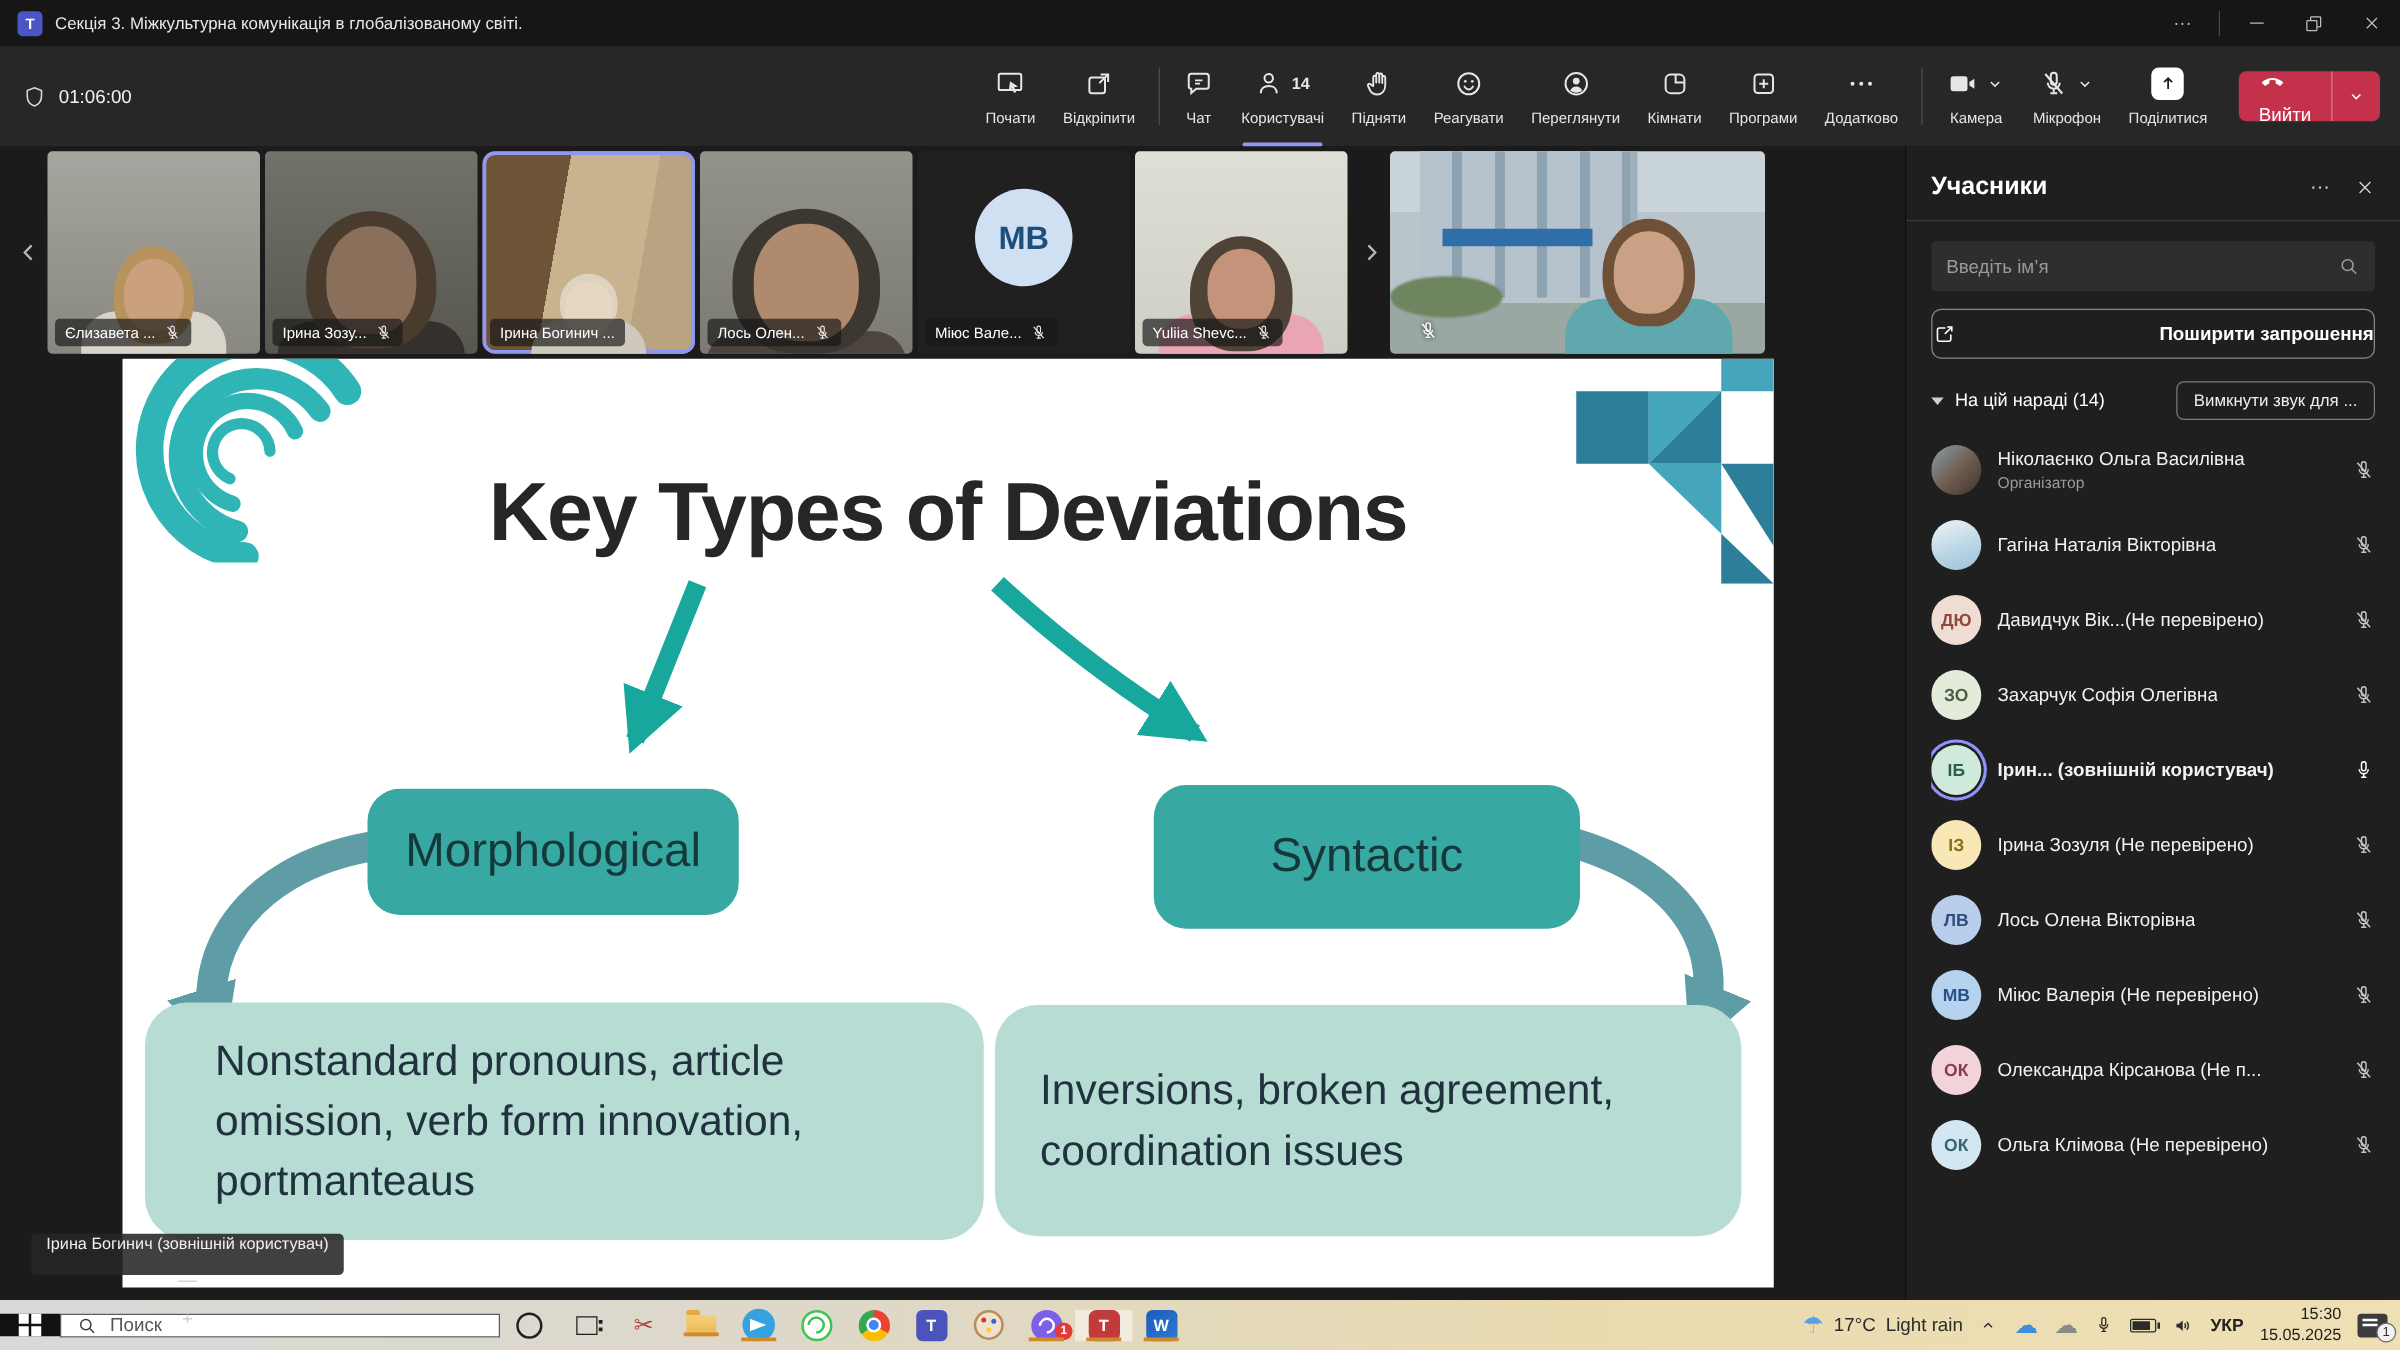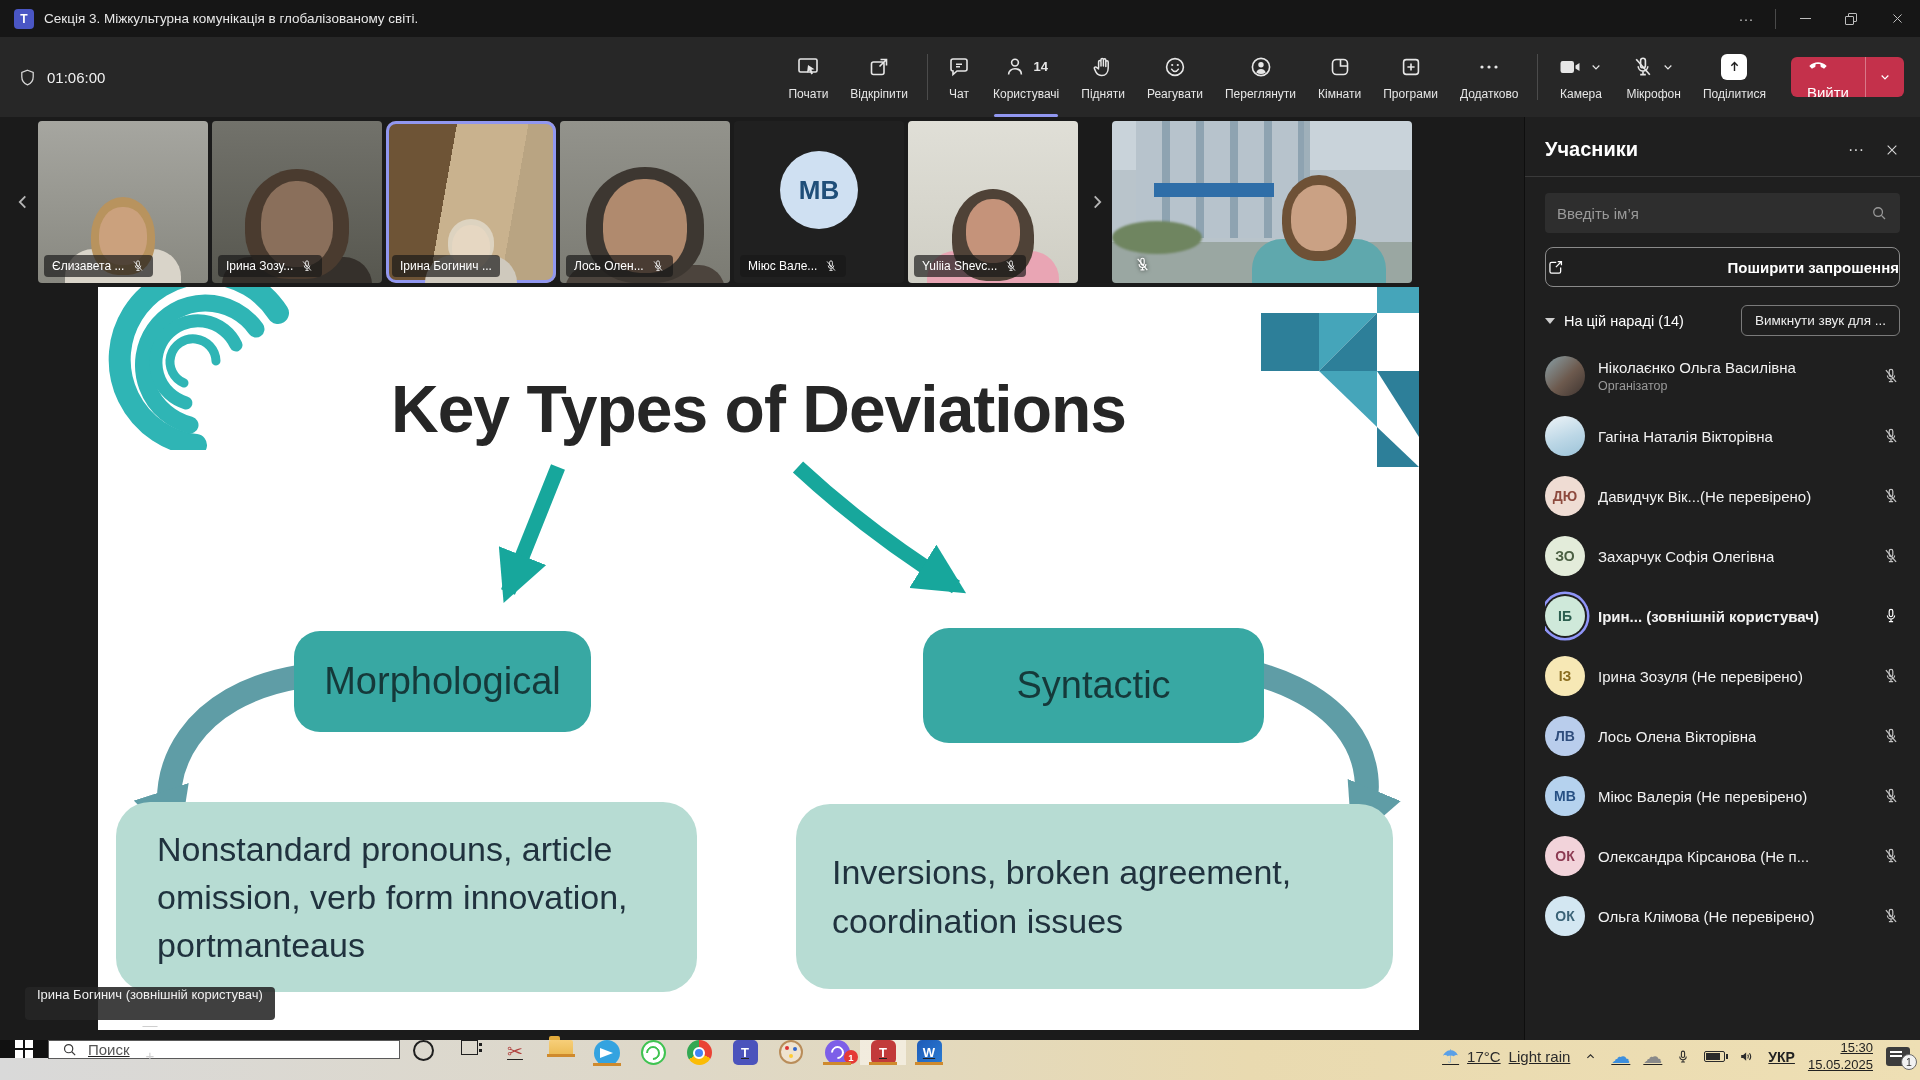--- a/index.html
+++ b/index.html
@@ -109,21 +109,21 @@
   .slide { position:absolute; left:98px; top:0; width:1321px; bottom:10px; background:#ffffff; overflow:hidden; }
   .slide-title { position:absolute; top:84px; left:0; right:0; text-align:center; font-size:66px;
     font-weight:bold; letter-spacing:-1px; }
   .slide-svg { position:absolute; inset:0; }
   .branch-box { position:absolute; border-radius:26px; display:flex; align-items:center;
     justify-content:center; font-size:38px; color:#15393a; }
   .box-morph { left:196px; top:344px; width:297px; height:101px; }
   .box-syn  { left:777px; top:341px; width:341px; height:115px;margin-left:48px; }
   .detail-box { position:absolute; border-radius:34px; display:flex; align-items:center;
     font-size:34px; line-height:1.42; }
-  .detail-left  { left:18px;  top:515px; width:581px; height:190px; padding-left:41px; padding-right:40px; }
+  .detail-left  { left:18px;  top:515px; width:671px; height:190px; padding-left:56px; padding-right:40px; }
   .detail-right { left:698px; top:517px; width:597px; height:185px; padding-left:36px; padding-right:40px; }
   .corner-swirl { position:absolute; left:2px; top:-2px; }
   .corner-pattern { position:absolute; right:0; top:0; }
 
   .presenter-pill { position:absolute; left:25px; top:700px; height:33px; display:flex; align-items:center;
     gap:14px; background:rgba(38,38,38,.88); border-radius:4px; padding:0 12px; color:#f0f0f0;
     font-size:13px;flex-direction:column; }
   .pp-zoom { color:#cfcfcf; font-size:15px; }
 
   
@@ -154,23 +154,23 @@
   .photo1 { background:linear-gradient(135deg,#8aa1a8 0%,#6d5a4e 55%,#3e3430 100%); }
   .photo2 { background:linear-gradient(160deg,#eef4f8 0%,#bcd7e6 55%,#9cc3d8 100%); }
   .pinfo { min-width:0; }
   .pname { font-size:15px; color:#f2f2f2; white-space:nowrap; overflow:hidden; text-overflow:ellipsis; }
   .pname.bold { font-weight:bold; }
   .prole { font-size:12.5px; color:#9a9a9a; margin-top:3px; }
   .pmic { margin-left:auto; color:#c4c4c4; flex:none; }
   .pmic.live { color:#ffffff; }
 
   
-  .taskbar { height:40px; display:flex; align-items:flex-start;
+  .taskbar { height:40px; display:flex; align-items:center;
     background:linear-gradient(90deg,#d9d9d9 0%,#ded8c8 35%,#e9dab0 65%,#eedfb4 100%);
-    color:#222;text-decoration:underline; }
+    color:#222; }
   .start-btn { width:48px; background:#111; display:flex; align-items:center; justify-content:center; }
   .winlogo { display:grid; grid-template-columns:8px 8px; grid-template-rows:8px 8px; gap:2px; }
   .winlogo div { background:#fff; }
   .tb-search { width:352px; background:#fff; border:1px solid #5a5a5a; display:flex; align-items:center;
     gap:10px; padding:0 12px; }
   .tb-search input { flex:1; border:none; outline:none; font-size:15px; color:#444; font-family:inherit;
     background:transparent; }
   .tb-search input::placeholder { color:#555; }
   .ticon { width:46px; display:flex; align-items:center; justify-content:center; position:relative; }
   .ticon.running::after { content:""; position:absolute; left:9px; right:9px; bottom:0; height:3px;

